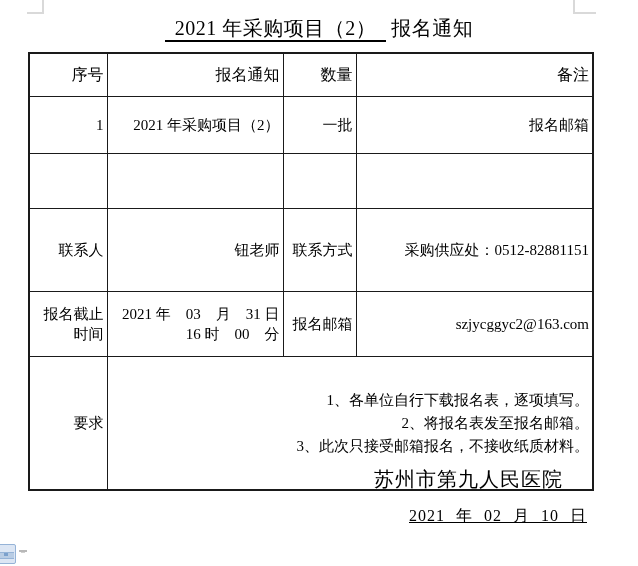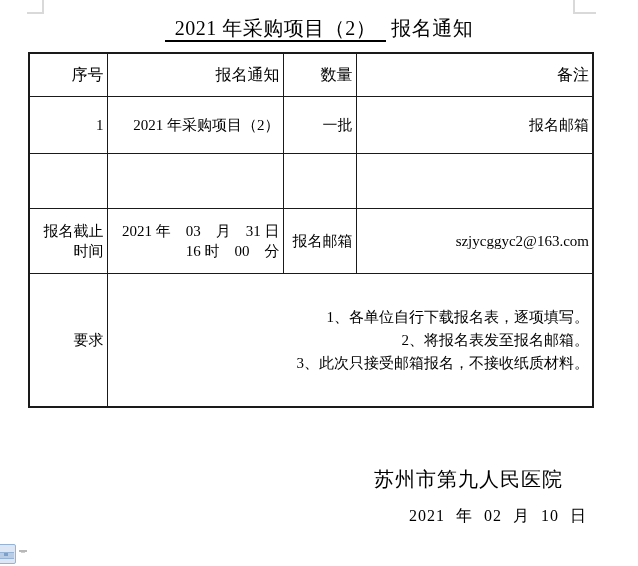--- a/index.html
+++ b/index.html
@@ -48,21 +48,21 @@
     padding:0 6px 20px 22px;line-height:23px;margin-left:32px;
   }
   .req-line{white-space:nowrap;}
 
   .footer-org{
     position:absolute;top:466px;right:75px;
     font-size:20px;letter-spacing:1px;white-space:nowrap;
   }
   .footer-date{
     position:absolute;top:506px;right:51px;
-    font-size:16px;word-spacing:6px;letter-spacing:1px;white-space:nowrap;
+    font-size:16px;word-spacing:6px;letter-spacing:1px;white-space:nowrap;text-decoration:underline;
   }
 
   
   .obj-icon{
     position:absolute;left:-2px;top:544px;width:16px;height:18px;
     background:#dce6f4;border:1px solid #95b3d7;border-radius:2px;
   }
   .obj-icon .band{
     position:absolute;left:1px;right:1px;top:7px;height:5px;
     background:#b8cce4;border-top:1px solid #95b3d7;border-bottom:1px solid #95b3d7;
@@ -111,20 +111,26 @@
         <td>2021 年采购项目（2）</td>
         <td>一批</td>
         <td>报名邮箱</td>
       </tr>
       <tr class="r-empty">
         <td></td>
         <td></td>
         <td></td>
         <td></td>
       </tr>
+      <tr class="r-contact">
+        <td>联系人</td>
+        <td>钮老师</td>
+        <td>联系方式</td>
+        <td>采购供应处：0512-82881151</td>
+      </tr>
       <tr class="r-deadline">
         <td class="preline">报名截止
 时间</td>
         <td class="preline">2021 年　03　月　31 日
 16 时　00　分</td>
         <td>报名邮箱</td>
         <td>szjycggyc2@163.com</td>
       </tr>
       <tr class="r-req">
         <td>要求</td>

